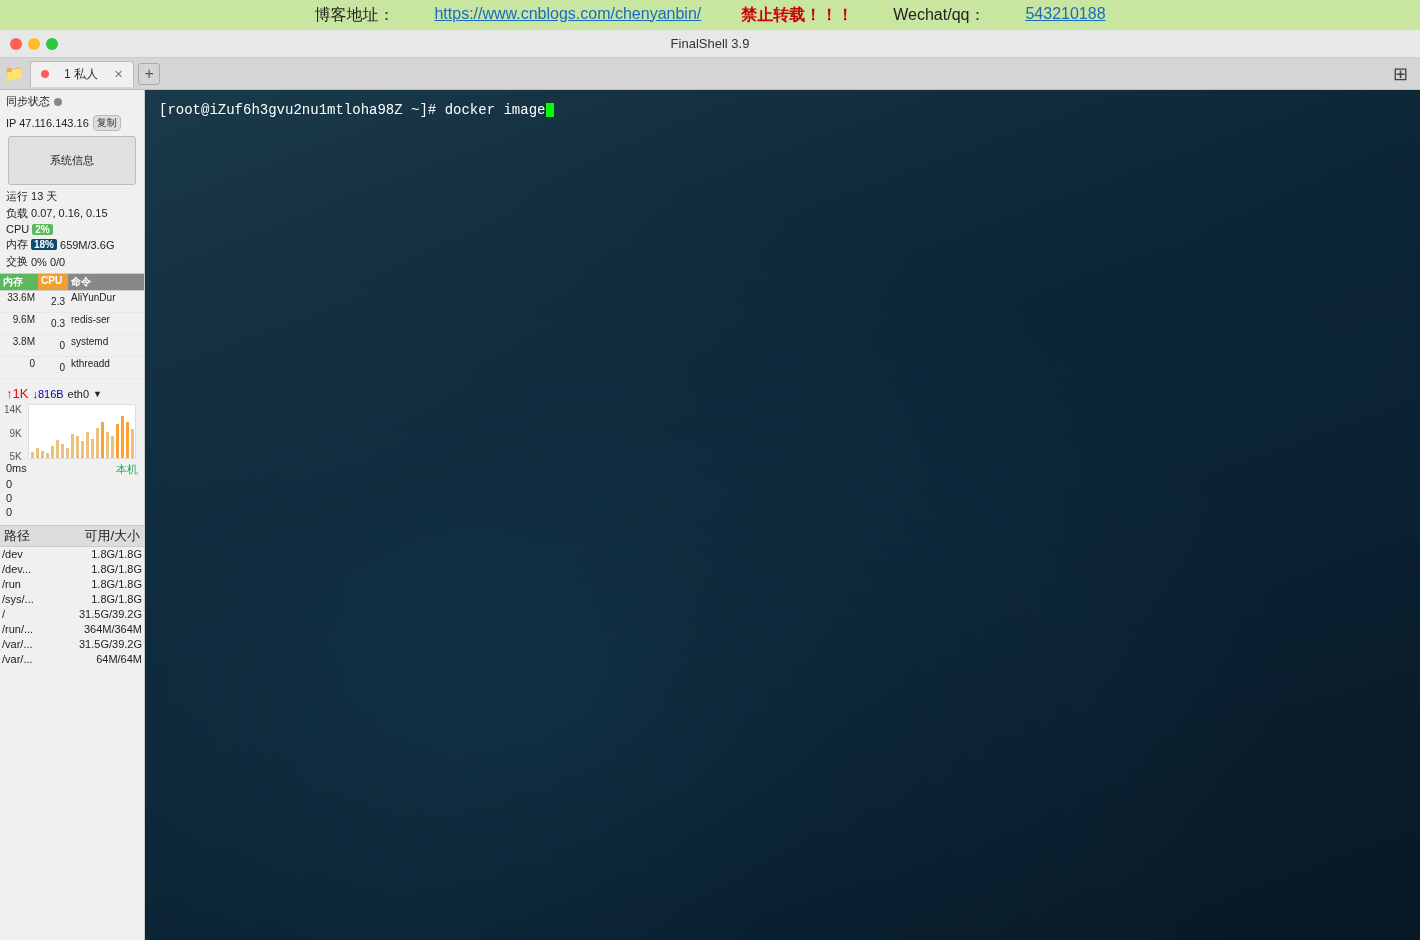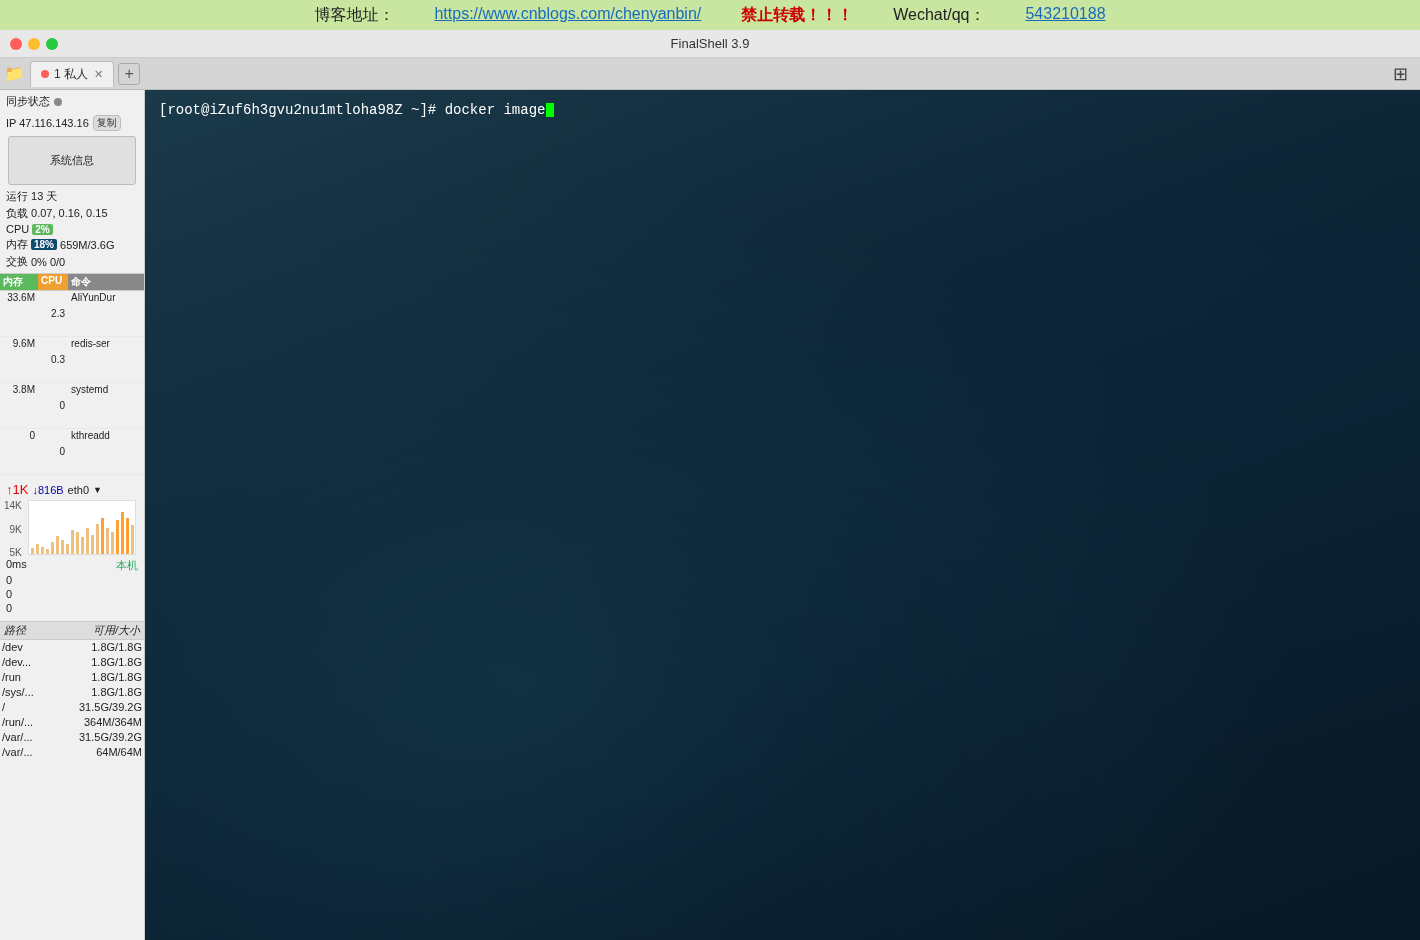--- a/index.html
+++ b/index.html
@@ -78,20 +78,21 @@
       padding: 0 10px;
       background: #f0f0f0;
       border: 1px solid #bbb;
       border-bottom: none;
       border-radius: 4px 4px 0 0;
       font-size: 12px;
       color: #333;
       margin-right: 2px;
       cursor: pointer;
       position: relative;
+      gap: 10px;
     }
     .tab .tab-dot {
       width: 8px; height: 8px;
       border-radius: 50%;
       background: #ff5f56;
       margin-right: 5px;
     }
     .tab .tab-close {
       margin-left: 6px;
       font-size: 11px;
@@ -210,21 +211,21 @@
     .pth-cpu { color: #fff; background: #f0a030; width: 30px; }
     .pth-cmd { color: #fff; background: #888; flex: 1; }
 
     .process-row {
       display: flex;
       font-size: 10px;
       padding: 1px 0;
       border-bottom: 1px solid #e8e8e8;
     }
     .pr-mem { width: 38px; padding: 0 3px; text-align: right; }
-    .pr-cpu { width: 30px; padding: 16px 3px; text-align: right; }
+    .pr-cpu { width: 30px; padding: 4px 3px; text-align: right; }
     .pr-cmd { flex: 1; padding: 0 3px; overflow: hidden; white-space: nowrap; text-overflow: ellipsis; }
 
     .network-row {
       display: flex;
       align-items: center;
       padding: 3px 6px;
       font-size: 11px;
       margin-top: 4px;
       gap: 4px;
     }
@@ -248,24 +249,23 @@
     }
     .ping-val-row { padding: 1px 6px; font-size: 11px; }
 
     .disk-section {
       margin-top: 6px;
       border-top: 1px solid #ccc;
     }
     .disk-header {
       display: flex;
       background: #ddd;
-      font-size: 11px;
+      font-size: 13px;
       padding: 1px 4px;
       border-bottom: 1px solid #ccc;
-      font-style: italic;
     }
     .dh-path { flex: 1; }
     .dh-avail { width: 65px; text-align: right; }
     .disk-row {
       display: flex;
       font-size: 11px;
       padding: 1px 2px;
       border-bottom: 1px solid #eee;
     }
     .dr-path { flex: 1; overflow: hidden; white-space: nowrap; text-overflow: ellipsis; color: #222; }

